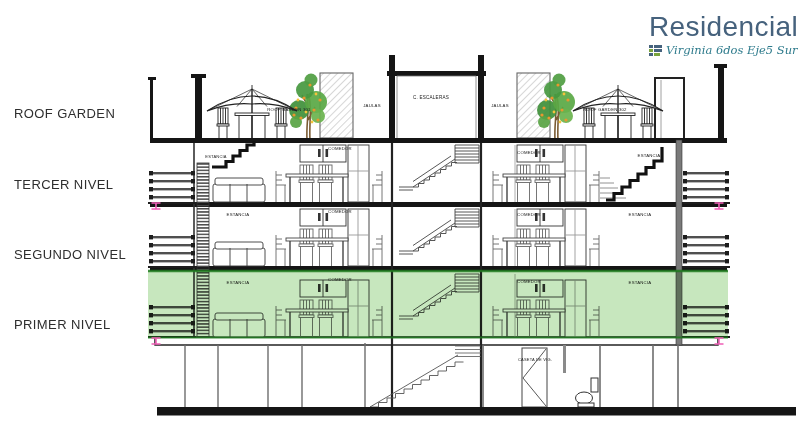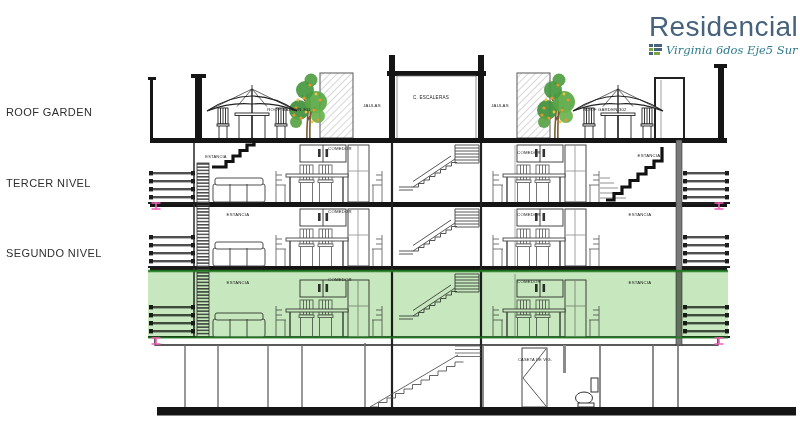--- a/index.html
+++ b/index.html
@@ -1,23 +1,23 @@
 <!DOCTYPE html>
 <html><head>
 <meta charset="utf-8">
 <style>
   html,body{margin:0;padding:0;background:#fff;}
   .stage{position:relative;width:800px;height:447px;background:#ffffff;overflow:hidden;
          font-family:"Liberation Sans",sans-serif;}
   .drawing{position:absolute;left:0;top:0;width:800px;height:447px;}
-  .lvl{position:absolute;left:6px;width:150px;font-size:11px;letter-spacing:.4px;
+  .lvl{position:absolute;left:14px;width:150px;font-size:13px;letter-spacing:.4px;
        color:#2e2e2e;font-weight:400;white-space:nowrap;}
   .logo{position:absolute;left:649px;top:12px;width:150px;}
   .logo-title{font-size:28px;color:#46627d;letter-spacing:.4px;line-height:30px;}
-  .logo-sub{display:flex;align-items:center;gap:3px;margin-top:1px;}
+  .logo-sub{display:flex;align-items:flex-end;gap:3px;margin-top:1px;}
   .logo-sub-text{font-family:"DejaVu Serif",serif;font-style:italic;font-size:11.5px;
                  color:#2e7b8c;white-space:nowrap;}
   svg text{font-family:"Liberation Sans",sans-serif;fill:#222;letter-spacing:.2px;}
 </style>
 </head>
 <body>
 
 <div class="stage">
 
   <svg class="drawing" viewBox="0 0 800 447">
@@ -279,20 +279,21 @@
 
     <use href="#pink" transform="translate(156,203)"></use>
     <use href="#pink" transform="translate(156,338)"></use>
     <use href="#pink" transform="translate(719,203)"></use>
     <use href="#pink" transform="translate(719,338)"></use>
   </svg>
 
   <div class="lvl" style="top:106px">ROOF GARDEN</div>
   <div class="lvl" style="top:247px">SEGUNDO NIVEL</div>
   <div class="lvl" style="top:177px">TERCER NIVEL</div>
+  <div class="lvl" style="top:317px">PRIMER NIVEL</div>
 
   <div class="logo">
     <div class="logo-title">Residencial</div>
     <div class="logo-sub">
       <svg width="14" height="12" viewBox="0 0 14 12">
         <rect x="0" y="0" width="4" height="3" fill="#46627d"></rect>
           <rect x="5" y="0" width="8" height="3" fill="#46627d"></rect>
         <rect x="0" y="4" width="4" height="3" fill="#7aa43c"></rect>
           <rect x="5" y="4" width="8" height="3" fill="#46627d"></rect>
         <rect x="0" y="8" width="4" height="3" fill="#46627d"></rect>

